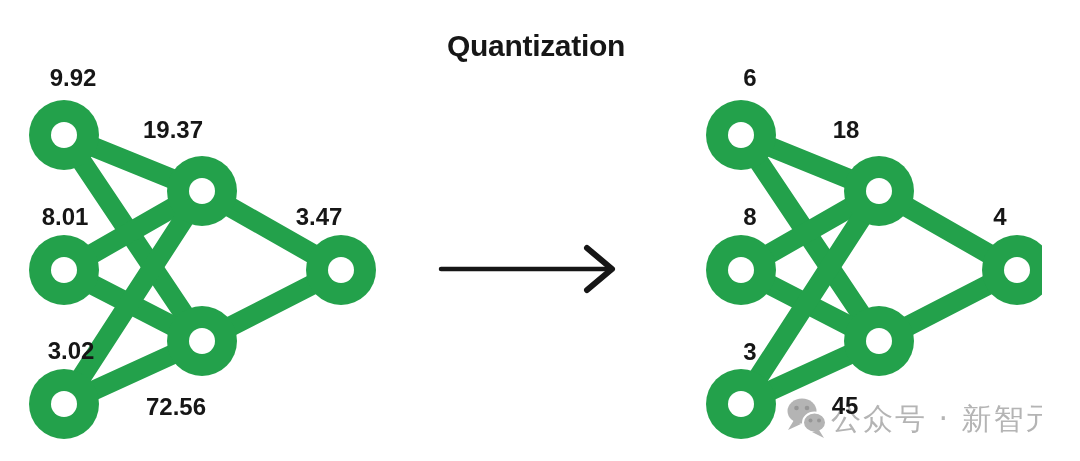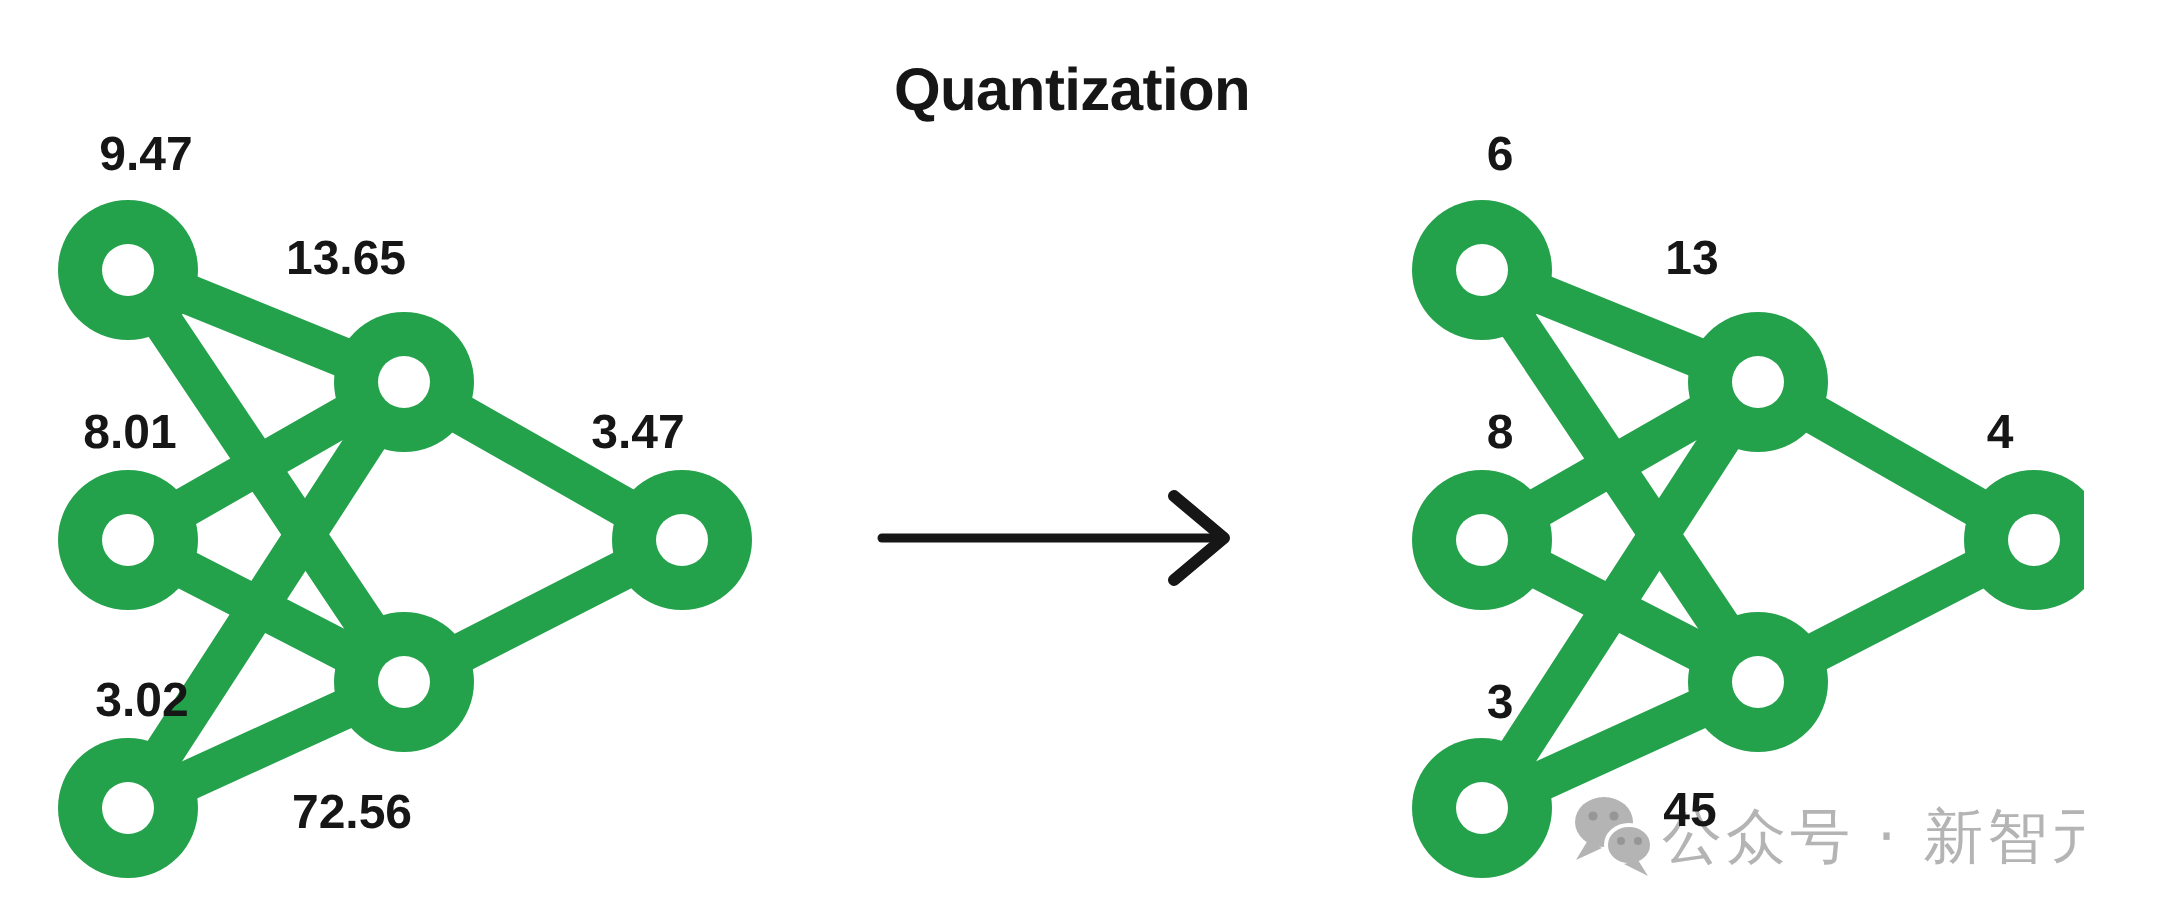--- a/index.html
+++ b/index.html
@@ -118,29 +118,29 @@
       <path class="wm-bubble" d="M794 420 L788 430 L801 424 Z"></path>
       <circle class="wm-eye" cx="796.5" cy="408" r="2.3"></circle>
       <circle class="wm-eye" cx="807" cy="408" r="2.3"></circle>
       <ellipse class="wm-bubble" cx="814.5" cy="422.5" rx="11.5" ry="10" stroke="#ffffff" stroke-width="2"></ellipse>
       <path class="wm-bubble" d="M819 430 L824 438 L812 432 Z"></path>
       <circle class="wm-eye" cx="810.5" cy="420.5" r="2"></circle>
       <circle class="wm-eye" cx="819" cy="420.5" r="2"></circle>
     </g>
   </svg>
 
-  <div class="wlabel" style="left:73px;  top:78px">9.47</div>
-  <div class="wlabel" style="left:173px; top:130px">13.65</div>
+  <div class="wlabel" style="left:73px;  top:78px">9.92</div>
+  <div class="wlabel" style="left:173px; top:130px">19.37</div>
   <div class="wlabel" style="left:65px;  top:217px">8.01</div>
   <div class="wlabel" style="left:319px; top:217px">3.47</div>
   <div class="wlabel" style="left:71px;  top:351px">3.02</div>
   <div class="wlabel" style="left:176px; top:407px">72.56</div>
 
   <div class="wlabel" style="left:750px;  top:78px">6</div>
-  <div class="wlabel" style="left:846px;  top:130px">13</div>
+  <div class="wlabel" style="left:846px;  top:130px">18</div>
   <div class="wlabel" style="left:750px;  top:217px">8</div>
   <div class="wlabel" style="left:1000px; top:217px">4</div>
   <div class="wlabel" style="left:750px;  top:352px">3</div>
   <div class="wlabel" style="left:845px;  top:406px">45</div>
 
   <div class="watermark-text">公众号 · 新智元</div>
 
 </div>
 
 </body></html>

